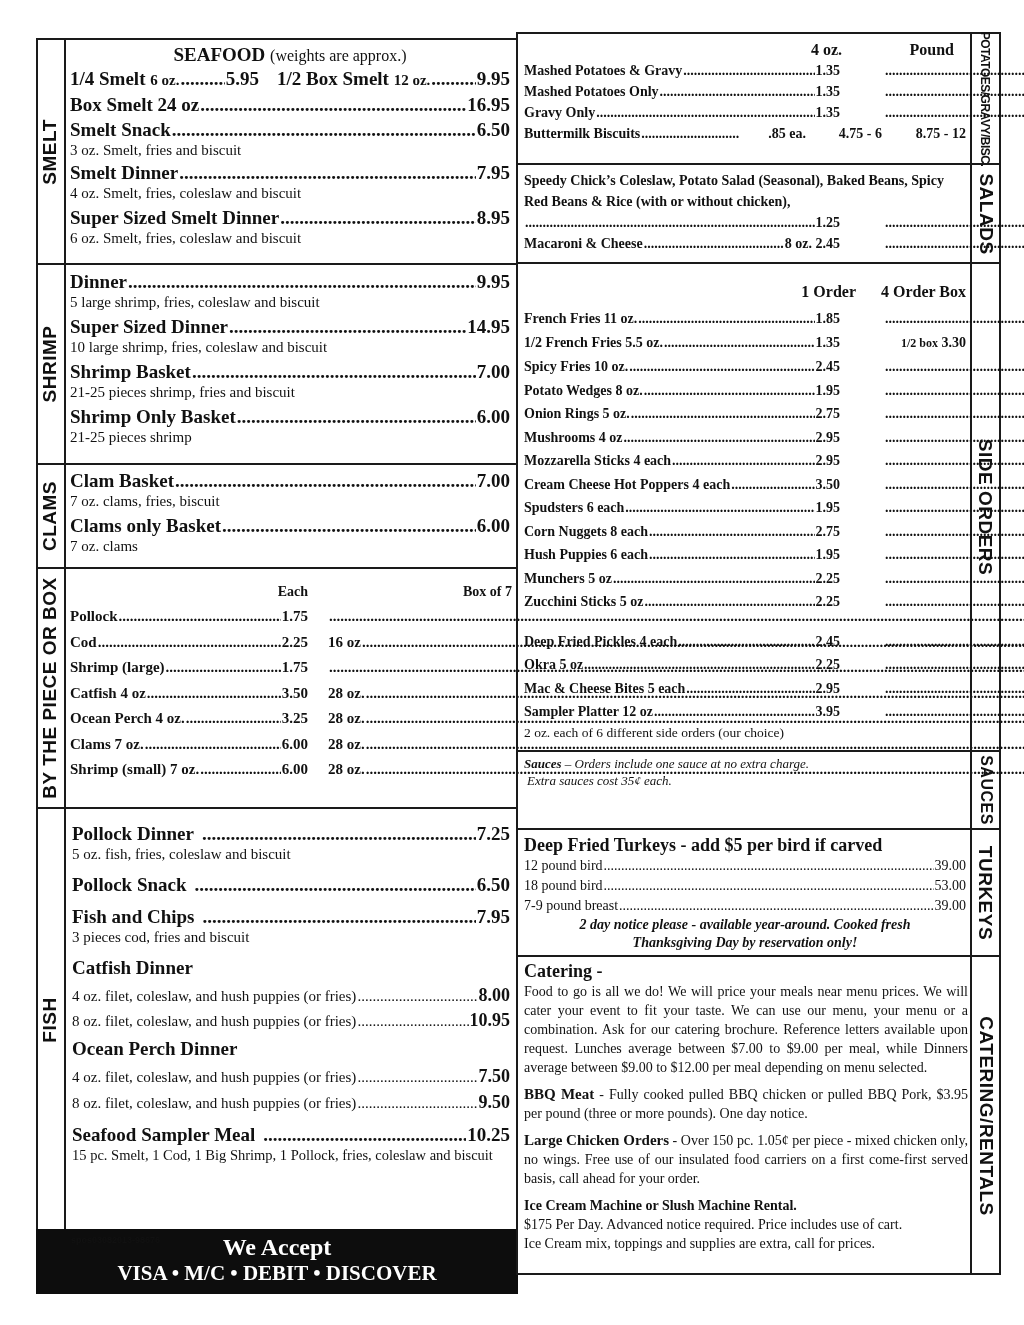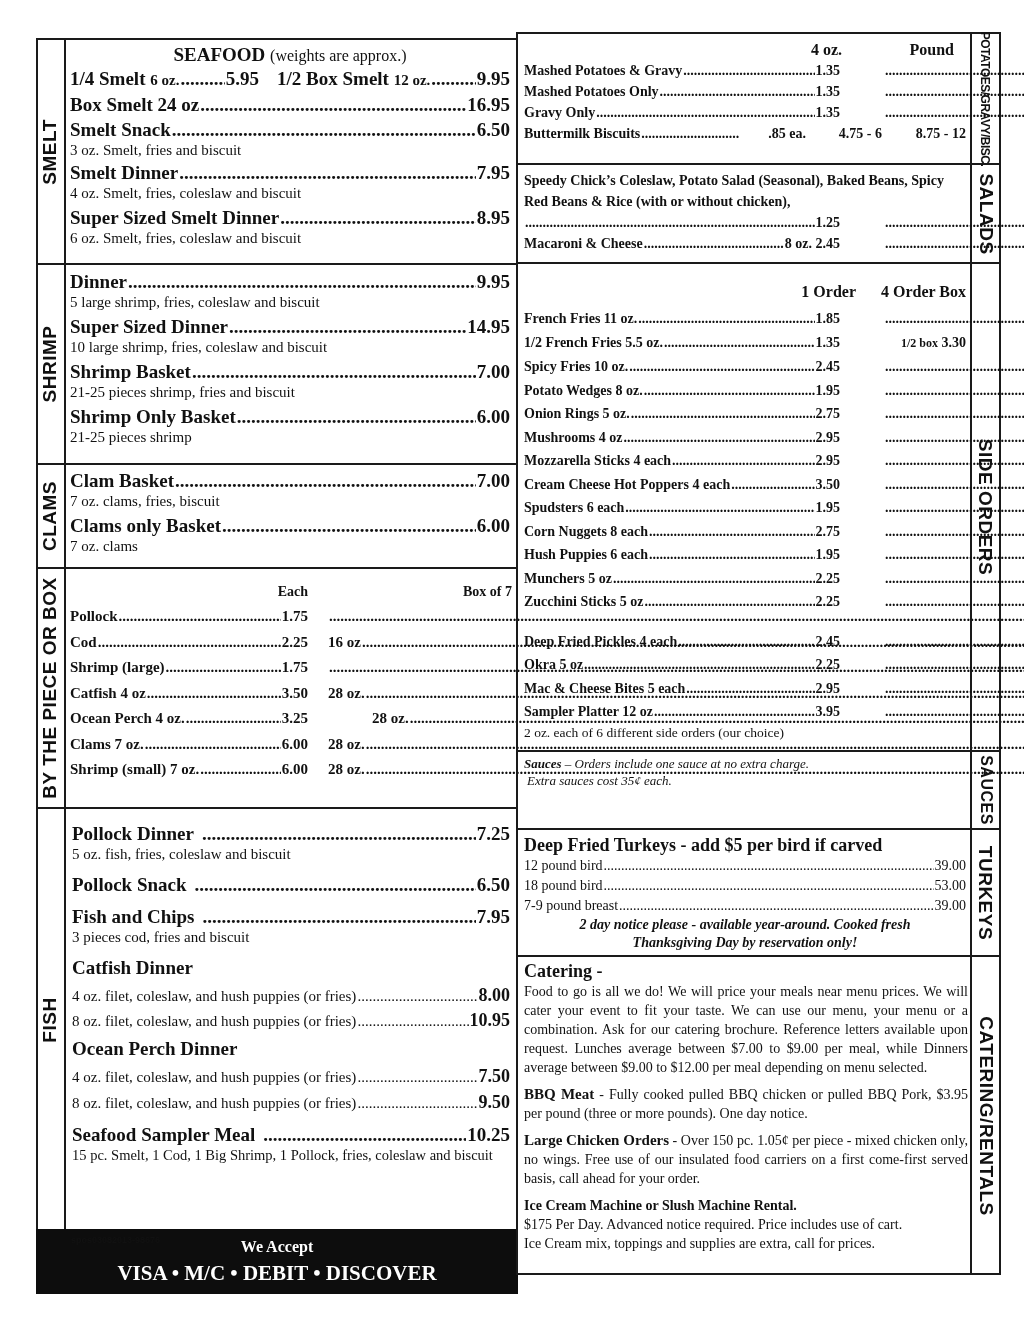--- a/index.html
+++ b/index.html
@@ -172,21 +172,21 @@
       <div class="line" style="width:238px;">
           <span>Catfish 4 oz</span>
           <span class="lead"></span>
           <span>3.50</span>
         </div>
       <div class="line" style="flex:1; margin-left:20px;">
           <span>28 oz.</span>
           <span class="lead"></span>
         </div>
     </div>
-    <div class="row3" style="font-size:15px; font-weight:bold; line-height:25.5px;gap:44px;">
+    <div class="row3" style="font-size:15px; font-weight:bold; line-height:25.5px;">
       <div class="line" style="width:238px;">
           <span>Ocean Perch 4 oz.</span>
           <span class="lead"></span>
           <span>3.25</span>
         </div>
       <div class="line" style="flex:1; margin-left:20px;">
           <span>28 oz.</span>
           <span class="lead"></span>
         </div>
     </div>
@@ -257,21 +257,21 @@
     </div>
   <div class="line big" style="margin-top:8px;">
       <span>Seafood Sampler Meal</span>
       <span class="lead" style="margin-left:8px;"></span>
       <span>10.25</span>
     </div>
   <div class="desc" style="white-space:nowrap; font-size:14.5px;">15 pc. Smelt, 1 Cod, 1 Big Shrimp, 1 Pollock, fries, coleslaw and biscuit</div>
 </div>
 
 <div class="abs footer-black" style="left:36px; top:1229px; width:482px; height:65px;">
-  <div style="font-size:16px; margin-top:6px; line-height:24px;">We Accept</div>
+  <div style="font-size:24px; margin-top:6px; line-height:24px;">We Accept</div>
   <div style="font-size:21px; line-height:28px;">VISA • M/C • DEBIT • DISCOVER</div>
 </div>
 <div class="abs" style="left:37px; top:1235px; font-family:'Liberation Sans', sans-serif; font-weight:bold; font-size:9px;padding-left:34px;">spos03082013-98676</div>
 
 <div class="abs box" style="left:516px; top:32px; width:485px; height:1243px;"></div>
 <div class="abs" style="left:970px; top:32px; width:2px; height:1243px; background:#1a1a1a;"></div>
 
 <div class="abs" style="left:516px; top:163px; width:485px; height:2px; background:#1a1a1a;"></div>
 <div class="abs" style="left:516px; top:262px; width:485px; height:2px; background:#1a1a1a;"></div>
 <div class="abs" style="left:516px; top:750px; width:485px; height:2px; background:#1a1a1a;"></div>

